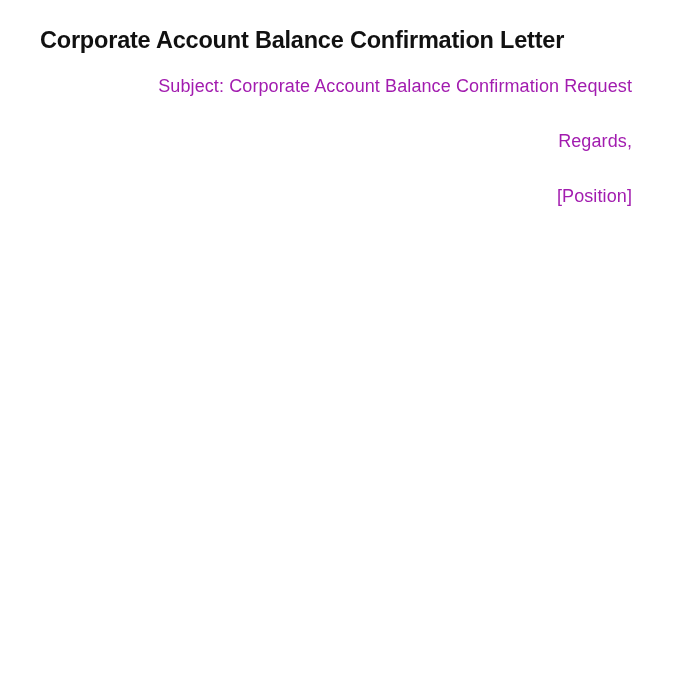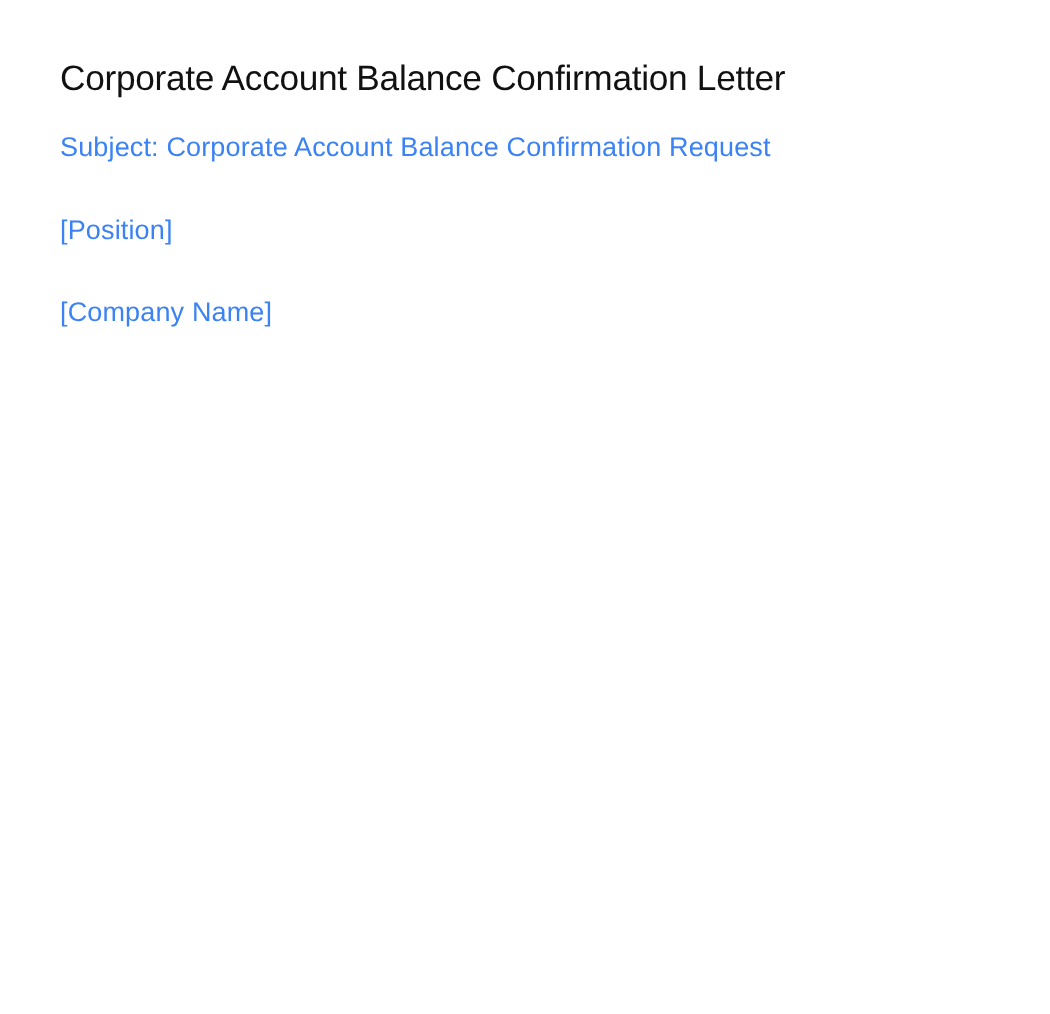--- a/index.html
+++ b/index.html
@@ -13,45 +13,46 @@
     overflow: hidden;
     font-family: "Liberation Sans", "DejaVu Sans", sans-serif;
     -webkit-font-smoothing: antialiased;
   }
   .letter {
     box-sizing: border-box;
     padding: 25px 0 0 40px;
     width: 660px;
   }
   .letter h1 {
-    margin: 12px 0 13px 0;
+    margin: 0 0 13px 0;
     font-size: 23.5px;
     line-height: 31px;
-    font-weight: 400;
+    font-weight: 700;
     color: #111111;
     letter-spacing: -0.2px;
   }
   .letter p {
     margin: 0 0 20px 0;
     width: 592px;
     font-size: 18px;
     line-height: 35px;
-    color: #3b82f6;
+    color: #a21caf;
     letter-spacing: 0.1px;
+    text-align: right;
   }
 </style>
 </head>
 <body>
 
 <div class="letter">
   <h1>Corporate Account Balance Confirmation Letter</h1>
 
   <p>Subject: Corporate Account Balance Confirmation Request</p>
 
 
 
 
+  <p>Regards,</p>
 
 
   <p>[Position]</p>
 
-  <p>[Company Name]</p>
 </div>
 
 </body></html>

